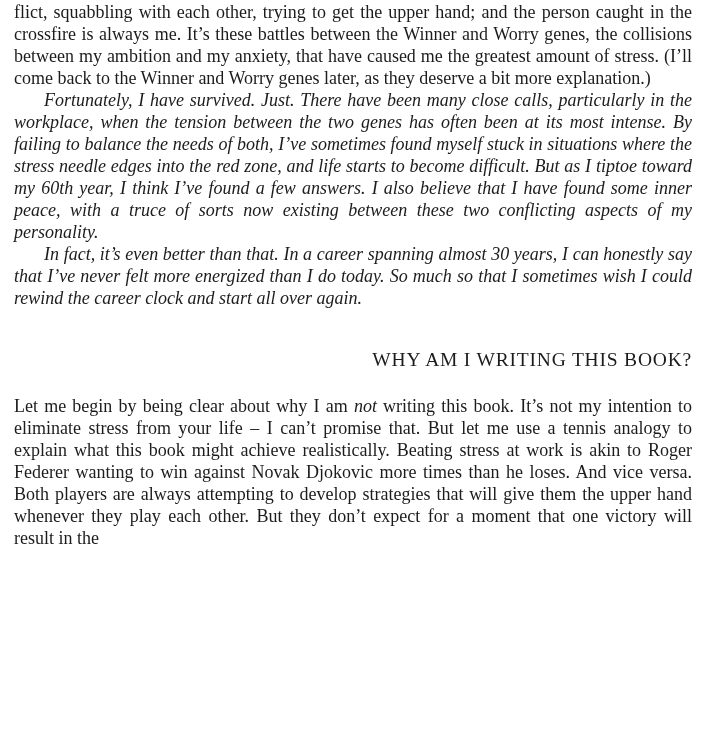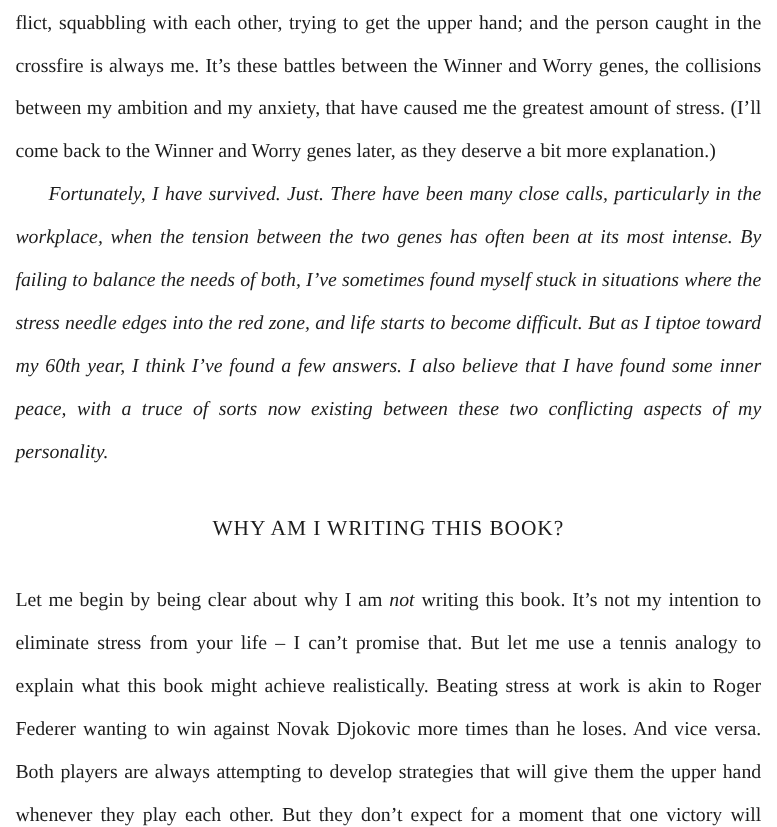--- a/index.html
+++ b/index.html
@@ -20,43 +20,44 @@
     height: 752px;
     padding: 0 14px;
     background: #ffffff;
   }
   .content {
     padding-top: 1px;
   }
   .content p {
     margin: 0;
     font-size: 18px;
-    line-height: 39px;
+    line-height: 22px;
     text-align: justify;
     text-justify: inter-word;
   }
   .content p.indent {
     text-indent: 30px;
     font-style: italic;
   }
   .content em {
     font-style: italic;
   }
   .content h2 {
-    margin: 37px 0 31px 0;
+    margin: 37px 0 21px 0;
     font-size: 19.5px;
     font-weight: normal;
-    text-align: center;
+    text-align: right;
     letter-spacing: 0.8px;
     line-height: 27.5px;
   }
 </style>
 </head>
 <body>
 
 <main class="page">
   <div class="content">
       <p><span>flict, squabbling with each other, trying to get the upper hand; and the person caught in the crossfire is always me. It’s these battles between the Winner and Worry genes, the collisions between my ambition and my anxiety, that have caused me the greatest amount of stress. (I’ll come back to the Winner and Worry genes later, as they deserve a bit more explanation.)</span></p>
       <p class="indent"><span>Fortunately, I have survived. Just. There have been many close calls, particularly in the workplace, when the tension between the two genes has often been at its most intense. By failing to balance the needs of both, I’ve sometimes found myself stuck in situations where the stress needle edges into the red zone, and life starts to become difficult. But as I tiptoe toward my 60th year, I think I’ve found a few answers. I also believe that I have found some inner peace, with a truce of sorts now existing between these two conflicting aspects of my personality.</span></p>
+      <p class="indent"><span>In fact, it’s even better than that. In a career spanning almost 30 years, I can honestly say that I’ve never felt more energized than I do today. So much so that I sometimes wish I could rewind the career clock and start all over again.</span></p>
       <h2>WHY AM I WRITING THIS BOOK?</h2>
       <p><span>Let me begin by being clear about why I am </span><em>not</em><span> writing this book. It’s not my intention to eliminate stress from your life – I can’t promise that. But let me use a tennis analogy to explain what this book might achieve realistically. Beating stress at work is akin to Roger Federer wanting to win against Novak Djokovic more times than he loses. And vice versa. Both players are always attempting to develop strategies that will give them the upper hand whenever they play each other. But they don’t expect for a moment that one victory will result in the</span></p>
     </div>
 </main>
 
 </body></html>

